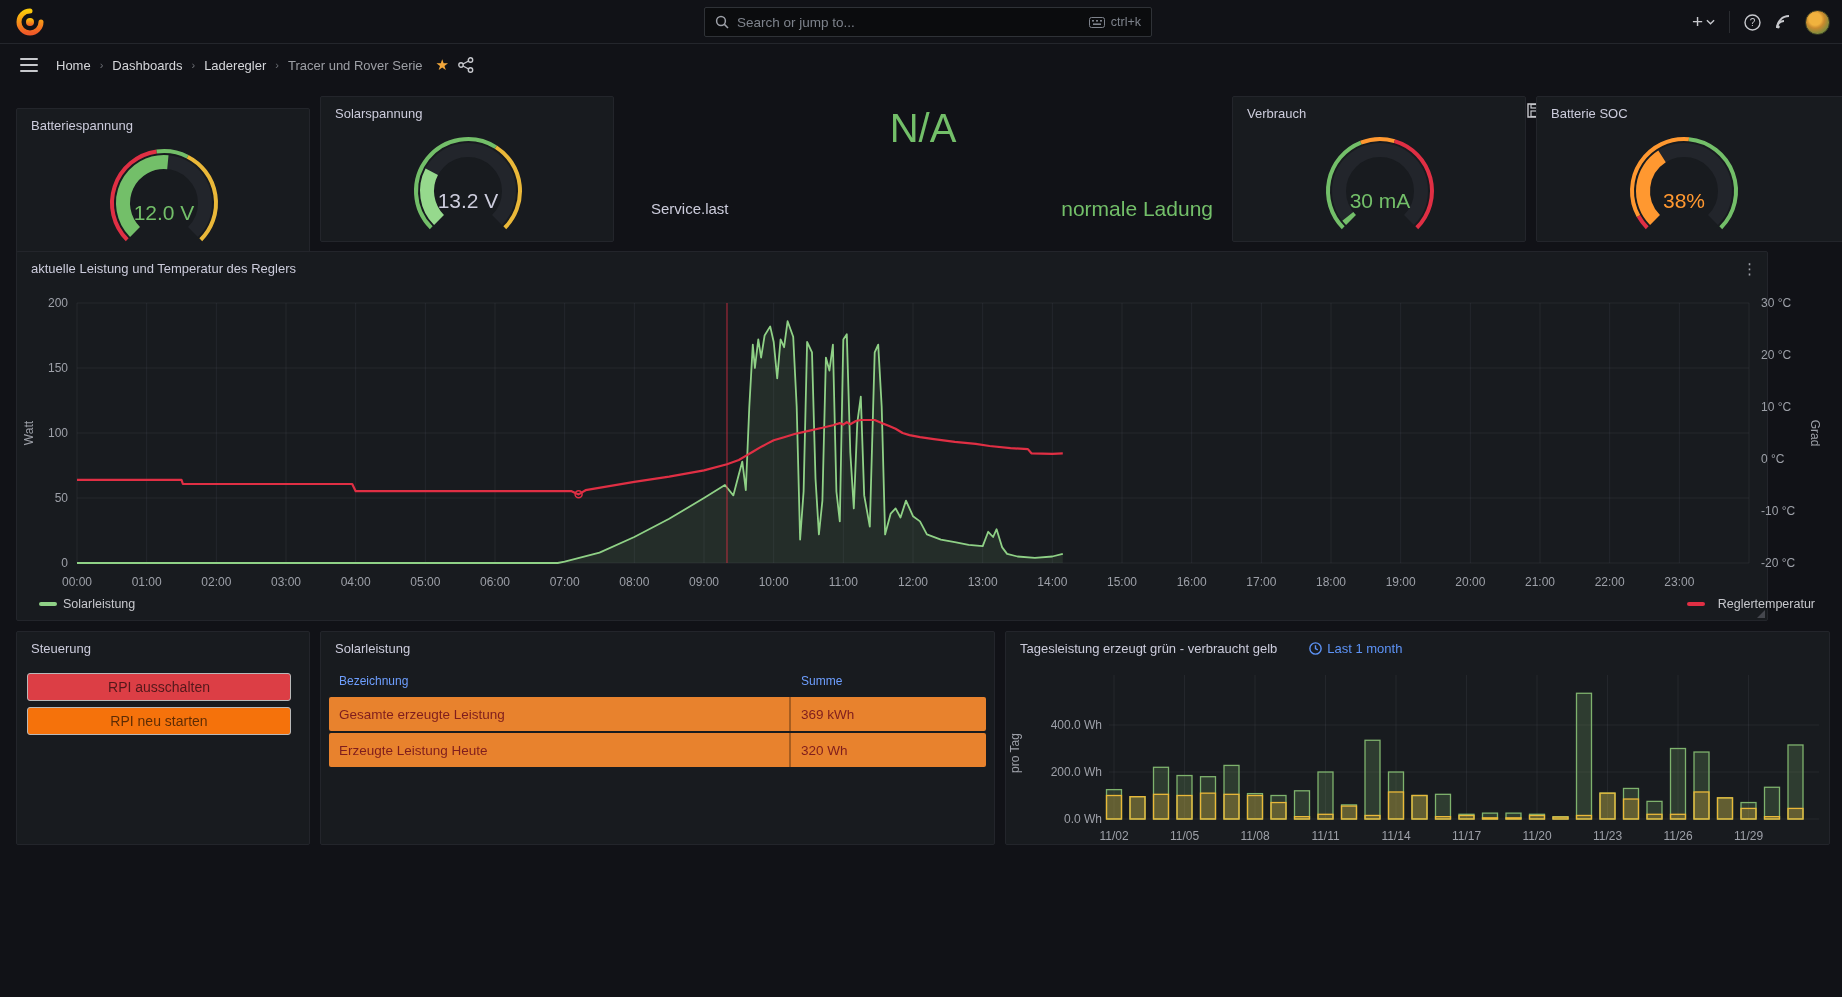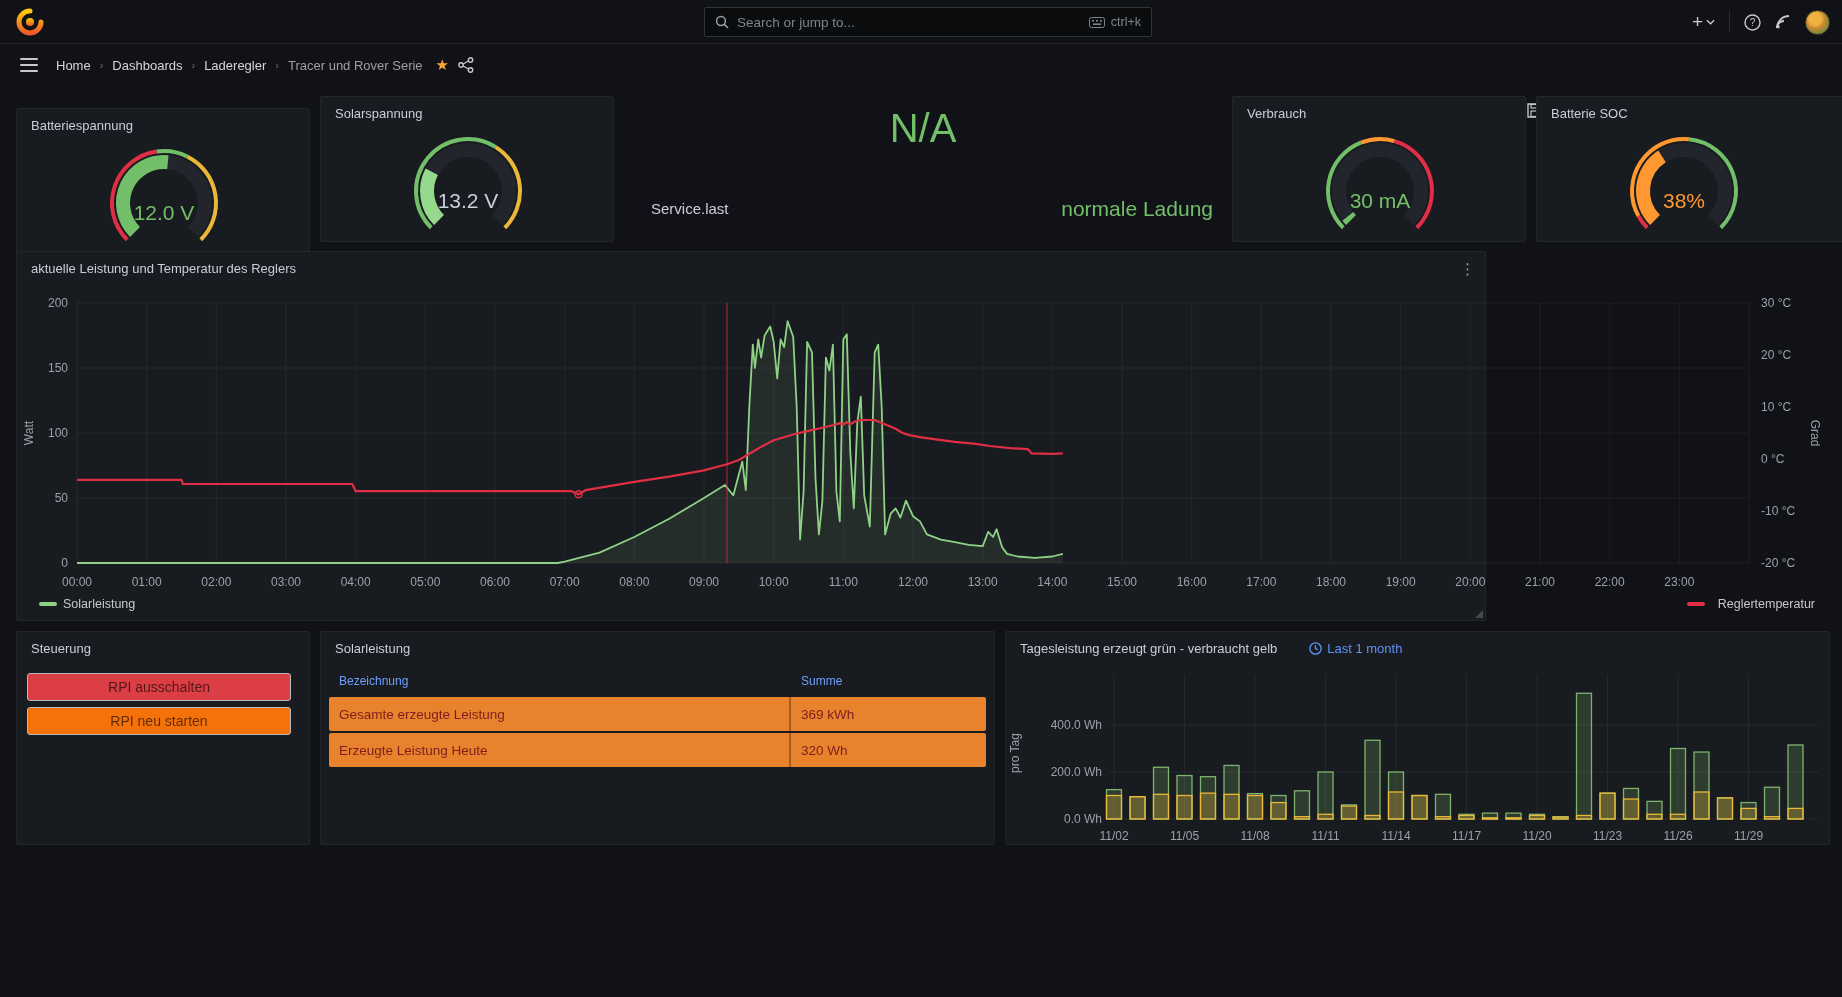--- a/index.html
+++ b/index.html
@@ -266,21 +266,21 @@
     <div class="gauge-wrap"><svg width="160" height="104" viewBox="0 0 160 104">
           <path d="M 43.23 96.77 A 52 52 0 0 1 34.43 85.05" fill="none" stroke="#e02f44" stroke-width="4"></path>
           <path d="M 34.43 85.05 A 52 52 0 0 1 36.54 31.45 A 52 52 0 0 1 84.89 8.23" fill="none" stroke="#ff9830" stroke-width="4"></path>
           <path d="M 84.89 8.23 A 52 52 0 0 1 128.93 42.39 A 52 52 0 0 1 116.77 96.77" fill="none" stroke="#73bf69" stroke-width="4"></path>
           <path d="M 51.01 88.99 A 41 41 0 0 1 51.01 31.01 A 41 41 0 0 1 108.99 31.01 A 41 41 0 0 1 108.99 88.99" fill="none" stroke="#22252b" stroke-width="14"></path>
           <path d="M 51.01 88.99 A 41 41 0 0 1 58.03 25.38" fill="none" stroke="#ff9830" stroke-width="14"></path>
           <text x="80" y="77" text-anchor="middle" font-size="21" font-weight="500" fill="#ff9830">38%</text>
         </svg></div>
   </div>
 
-  <div class="panel rsz" style="left:16px; top:251px; width:1470px; height:370px;">
+  <div class="panel rsz" style="left:16px; top:251px; width:1752px; height:370px;">
     <div class="panel-title">aktuelle Leistung und Temperatur des Reglers</div>
     <div class="menu-dots">⋮</div>
     <div id="ts-chart" style="position:absolute; inset:0;"><svg width="1814" height="370" viewBox="0 0 1814 370">
           <line x1="60" y1="51" x2="60" y2="311" stroke="rgba(204,204,220,0.07)"></line>
           <line x1="129.66666666666669" y1="51" x2="129.66666666666669" y2="311" stroke="rgba(204,204,220,0.07)"></line>
           <line x1="199.33333333333334" y1="51" x2="199.33333333333334" y2="311" stroke="rgba(204,204,220,0.07)"></line>
           <line x1="269" y1="51" x2="269" y2="311" stroke="rgba(204,204,220,0.07)"></line>
           <line x1="338.6666666666667" y1="51" x2="338.6666666666667" y2="311" stroke="rgba(204,204,220,0.07)"></line>
           <line x1="408.3333333333333" y1="51" x2="408.3333333333333" y2="311" stroke="rgba(204,204,220,0.07)"></line>
           <line x1="478" y1="51" x2="478" y2="311" stroke="rgba(204,204,220,0.07)"></line>

